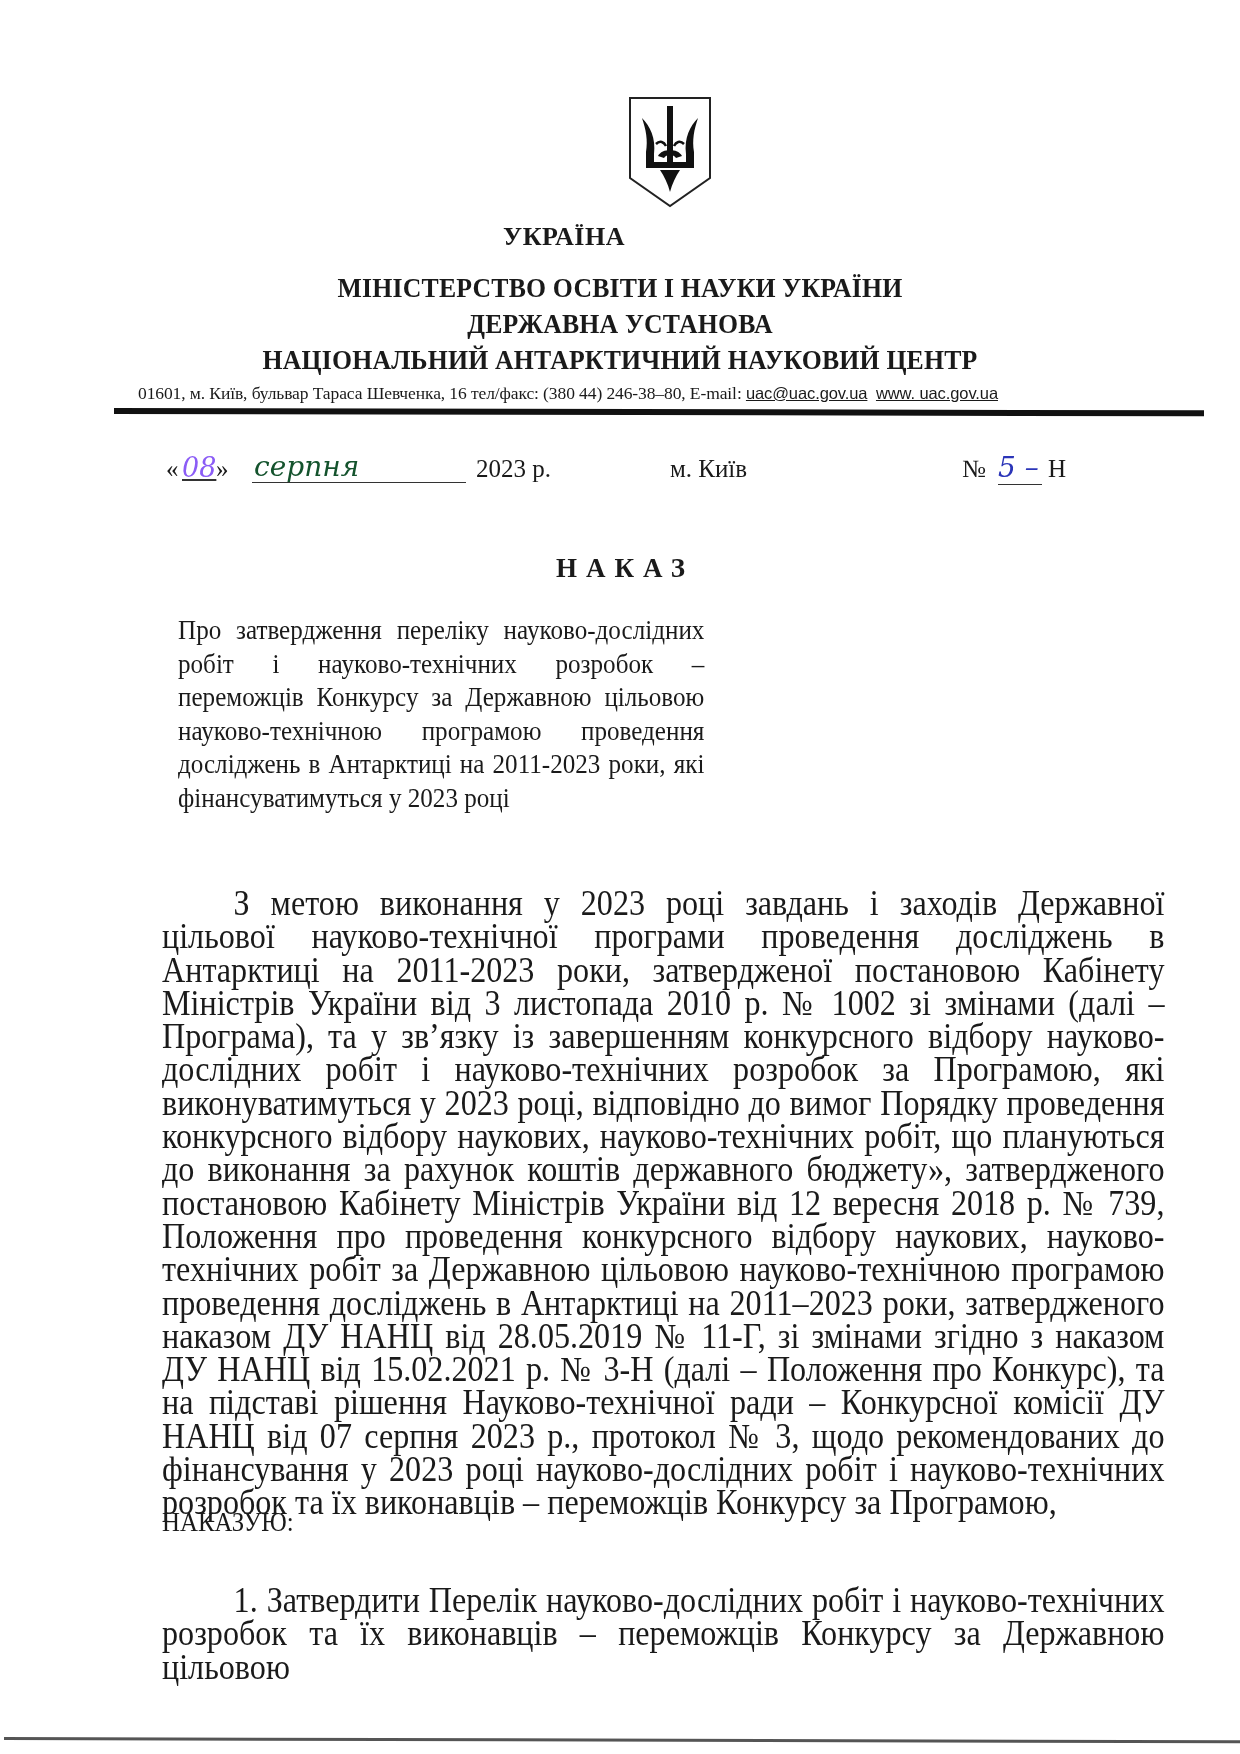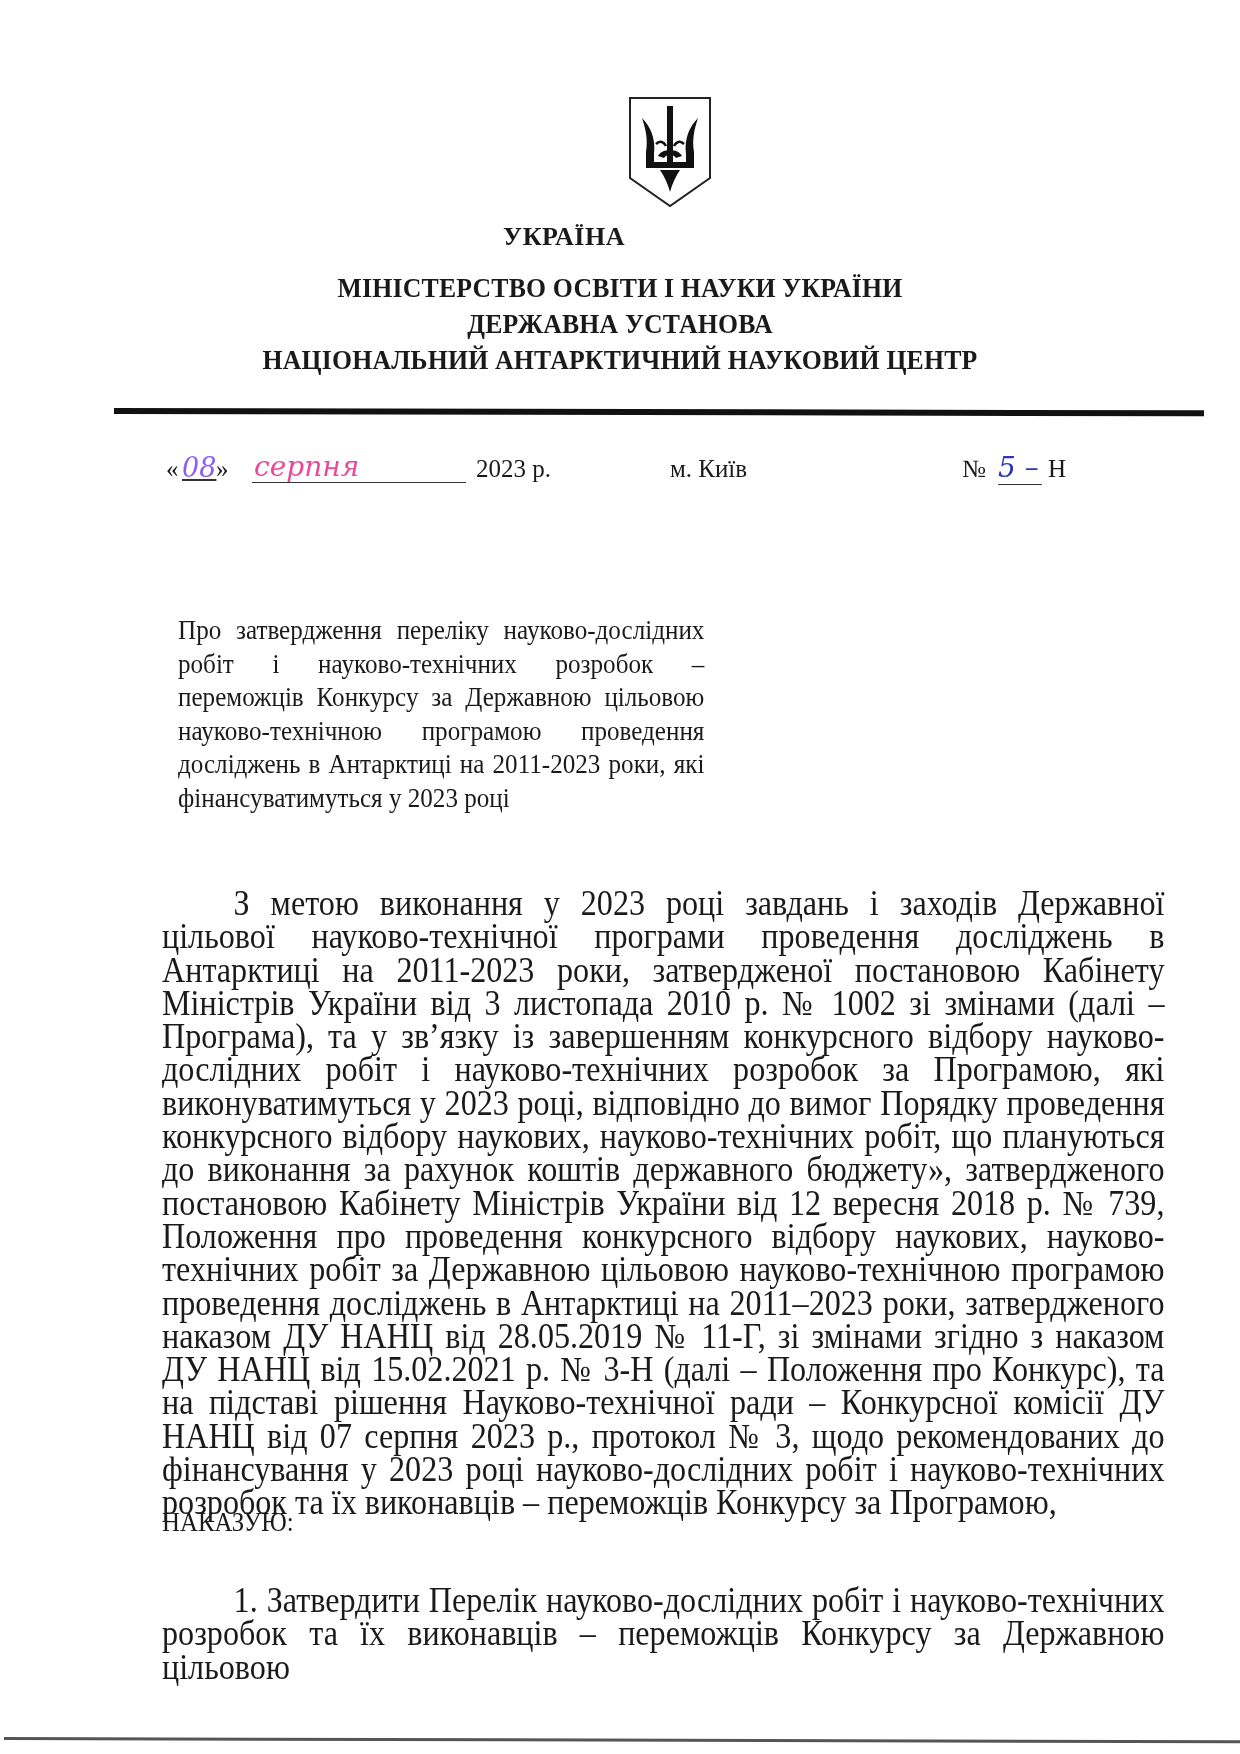--- a/index.html
+++ b/index.html
@@ -102,21 +102,21 @@
       font-family: "DejaVu Serif", serif;
     }
     .date-quote-close { position: absolute; left: 216px; top: 0; }
     .date-month {
       position: absolute;
       left: 252px;
       top: -5px;
       width: 212px;
       height: 32px;
       border-bottom: 1.5px solid #333;
-      color: #ec4899;
+      color: #14532d;
       font-style: italic;
       font-size: 28px;
       font-family: "DejaVu Serif", serif;
       padding-left: 2px;
     }
     .date-year { position: absolute; left: 476px; top: 0; font-family: Liberation Serif, serif; }
     .date-city { position: absolute; left: 670px; top: 0; }
     .doc-no-label { position: absolute; left: 962px; top: 0; }
     .doc-no-value {
       position: absolute;
@@ -216,35 +216,39 @@
       <path d="M56 48 C52 44 48 46 46 50" fill="none" stroke="#111" stroke-width="2.5"></path>
     </svg>
   </div>
 
   <div class="country">УКРАЇНА</div>
 
   <div class="org-line org-1">МІНІСТЕРСТВО ОСВІТИ І НАУКИ УКРАЇНИ</div>
   <div class="org-line org-2">ДЕРЖАВНА УСТАНОВА</div>
   <div class="org-line org-3">НАЦІОНАЛЬНИЙ АНТАРКТИЧНИЙ НАУКОВИЙ ЦЕНТР</div>
 
+  <div class="address">
+    <span>01601, м. Київ,  бульвар Тараса Шевченка, 16 тел/факс: (380 44) 246-38–80, E-mail: </span><span class="link">uac@uac.gov.ua</span>&nbsp;&nbsp;<span class="link">www. uac.gov.ua</span>
+  </div>
 
   <div class="header-rule"></div>
 
   <div class="date-row">
     <span class="date-quote-open">«</span>
     <span class="date-day">08</span>
     <span class="date-quote-close">»</span>
     <span class="date-month">серпня</span>
     <span class="date-year">2023 р.</span>
     <span class="date-city">м. Київ</span>
     <span class="doc-no-label">№</span>
     <span class="doc-no-value">5 –</span>
     <span class="doc-no-suffix">Н</span>
   </div>
 
+  <div class="doc-title">НАКАЗ</div>
 
   <div class="subject">Про затвердження переліку науково-дослідних робіт і науково-технічних розробок – переможців Конкурсу за Державною цільовою науково-технічною програмою проведення досліджень в Антарктиці на 2011-2023 роки, які фінансуватимуться у 2023 році</div>
 
   <div class="body-text preamble">
     <span class="inner">З метою виконання у 2023 році завдань і заходів Державної цільової науково-технічної програми проведення досліджень в Антарктиці на 2011-2023 роки, затвердженої постановою Кабінету Міністрів України від 3 листопада 2010 р. № 1002 зі змінами (далі – Програма), та у зв’язку із завершенням конкурсного відбору науково-дослідних робіт і науково-технічних розробок за Програмою, які виконуватимуться у 2023 році, відповідно до вимог Порядку проведення конкурсного відбору наукових, науково-технічних робіт, що плануються до виконання за рахунок коштів державного бюджету», затвердженого постановою Кабінету Міністрів України від 12 вересня 2018 р. № 739, Положення  про проведення конкурсного відбору наукових, науково-технічних робіт за Державною цільовою науково-технічною програмою проведення досліджень в Антарктиці на 2011–2023 роки, затвердженого наказом ДУ НАНЦ від 28.05.2019 № 11-Г, зі змінами згідно з наказом ДУ НАНЦ від 15.02.2021 р. № 3-Н (далі – Положення про Конкурс), та на підставі рішення Науково-технічної ради – Конкурсної комісії ДУ НАНЦ від 07 серпня 2023 р., протокол № 3, щодо рекомендованих до фінансування у 2023 році науково-дослідних робіт і науково-технічних розробок та їх виконавців – переможців Конкурсу за Програмою,</span>
   </div>
 
   <div class="orders-label">НАКАЗУЮ:</div>
 
   <div class="body-text item-1">

